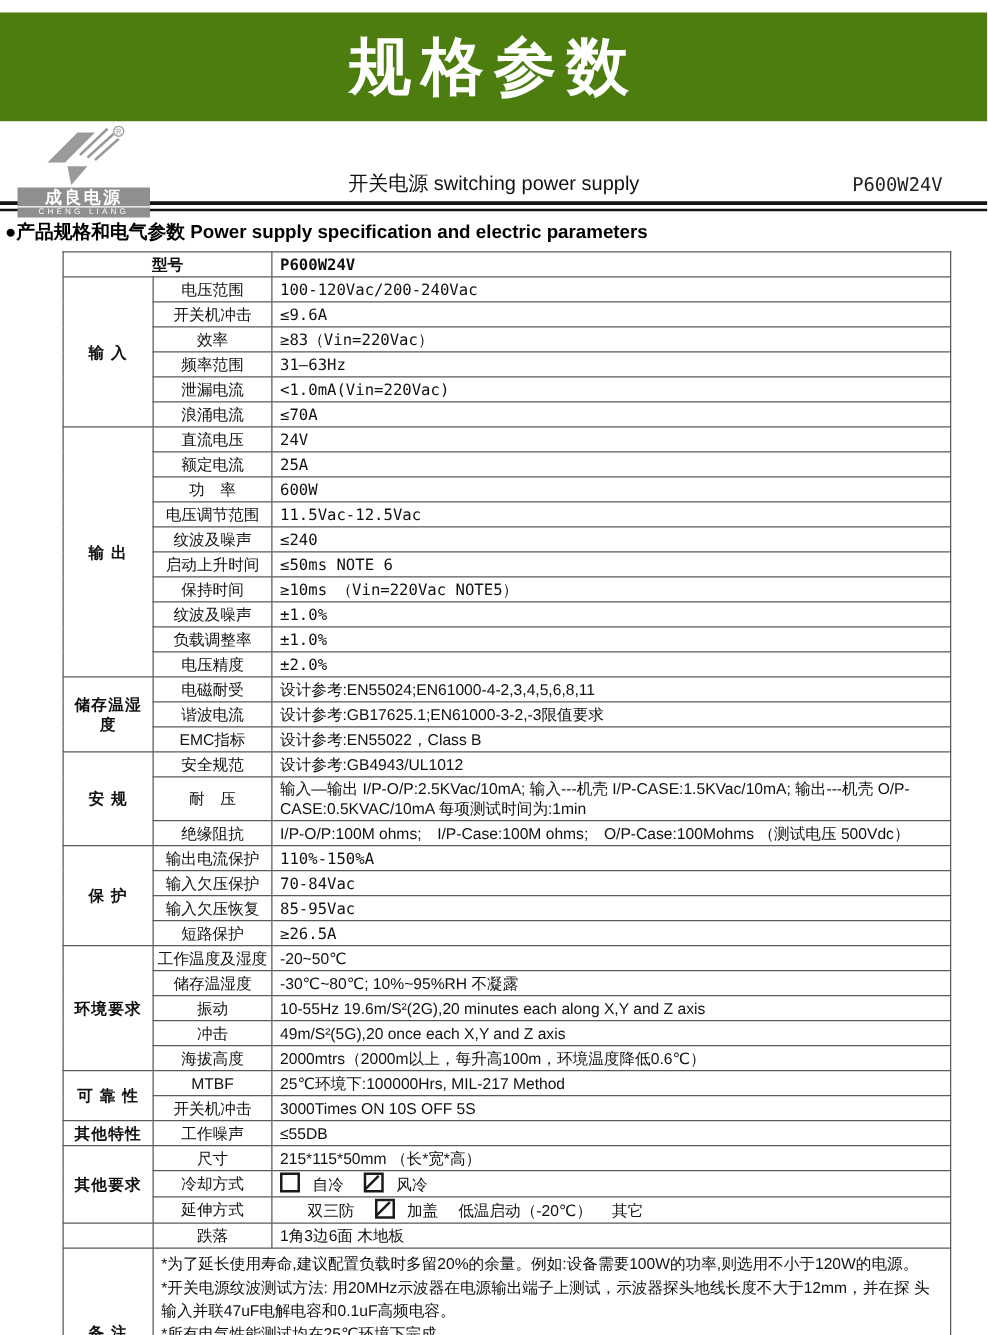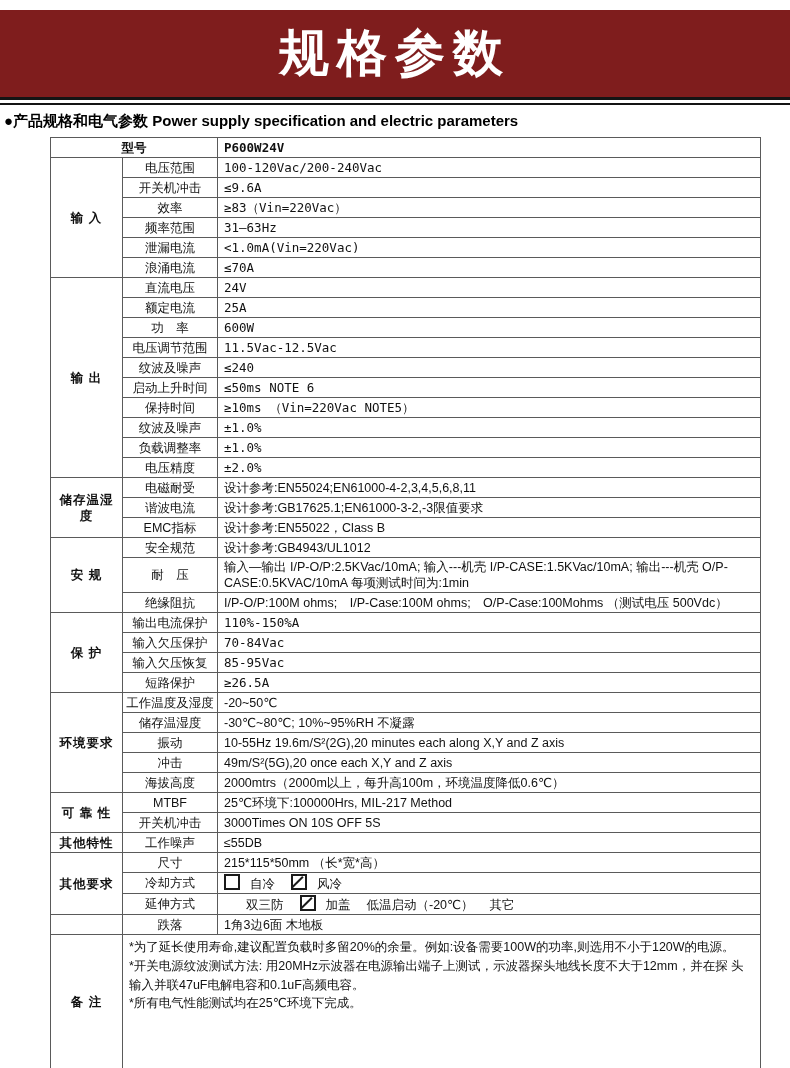--- a/index.html
+++ b/index.html
@@ -1,20 +1,20 @@
 <!DOCTYPE html>
 <html><head>
 <meta charset="utf-8">
 <style>
   html,body{margin:0;padding:0;background:#ffffff;}
   body{width:790px;height:1068px;font-family:"Liberation Sans","DejaVu Sans",sans-serif;color:#111;}
   .page{width:790px;height:1068px;overflow:hidden;background:#fff;}
 
   
-  .banner{margin-top:10px;height:87px;background:#7f1d1d;display:flex;align-items:center;justify-content:center;}
+  .banner{margin-top:10px;height:87px;background:#4d7c0f;display:flex;align-items:center;justify-content:center;}
   .banner-title{color:#fff;font-size:50px;font-weight:900;letter-spacing:8px;}
 
   
   .doc-header{position:relative;height:64px;}
   .logo{position:absolute;left:14px;top:3px;width:106px;text-align:center;}
   .logo svg{display:block;margin:0 auto;}
   .logo-cn{background:#8f8f8f;color:#fff;font-weight:bold;font-size:13.5px;letter-spacing:2px;line-height:15px;}
   .logo-en{background:#8f8f8f;color:#fff;font-size:6.5px;letter-spacing:2.5px;line-height:8px;margin-top:1px;}
   .header-subtitle{position:absolute;left:50%;transform:translateX(-50%);bottom:3px;font-size:16px;color:#111;white-space:nowrap;}
   .header-model{position:absolute;right:36px;bottom:4px;font-size:15px;color:#222;font-family:"DejaVu Sans Mono","Liberation Mono",monospace;}
@@ -43,20 +43,39 @@
 </style>
 </head>
 <body>
 
 <div class="page">
 
   <div class="banner">
     <div class="banner-title">规格参数</div>
   </div>
 
+  <div class="doc-header">
+    <div class="logo">
+      <svg width="74" height="50" viewBox="0 0 74 50">
+        <polygon points="8,30 32,6 46,6 22,30" fill="#9a9a9a"></polygon>
+        <polygon points="24,33 40,33 27,48" fill="#9a9a9a"></polygon>
+        <g stroke="#9a9a9a" stroke-width="2" fill="none">
+          <line x1="34" y1="24" x2="56" y2="3"></line>
+          <line x1="40" y1="26" x2="61" y2="7"></line>
+          <line x1="46" y1="28" x2="65" y2="11"></line>
+        </g>
+        <circle cx="65" cy="5" r="4" fill="none" stroke="#9a9a9a" stroke-width="1"></circle>
+        <text x="65" y="7.3" font-size="6" text-anchor="middle" fill="#9a9a9a">R</text>
+      </svg>
+      <div class="logo-cn">成良电源</div>
+      <div class="logo-en">CHENG LIANG</div>
+    </div>
+    <div class="header-subtitle">开关电源 switching power supply</div>
+    <div class="header-model">P600W24V</div>
+  </div>
 
   <div class="double-rule"></div>
 
   <div class="section-title">●产品规格和电气参数  Power supply specification and electric parameters</div>
 
   <table class="spec">
     <colgroup>
       <col style="width:72px">
         <col style="width:95px">
         <col style="width:543px">

